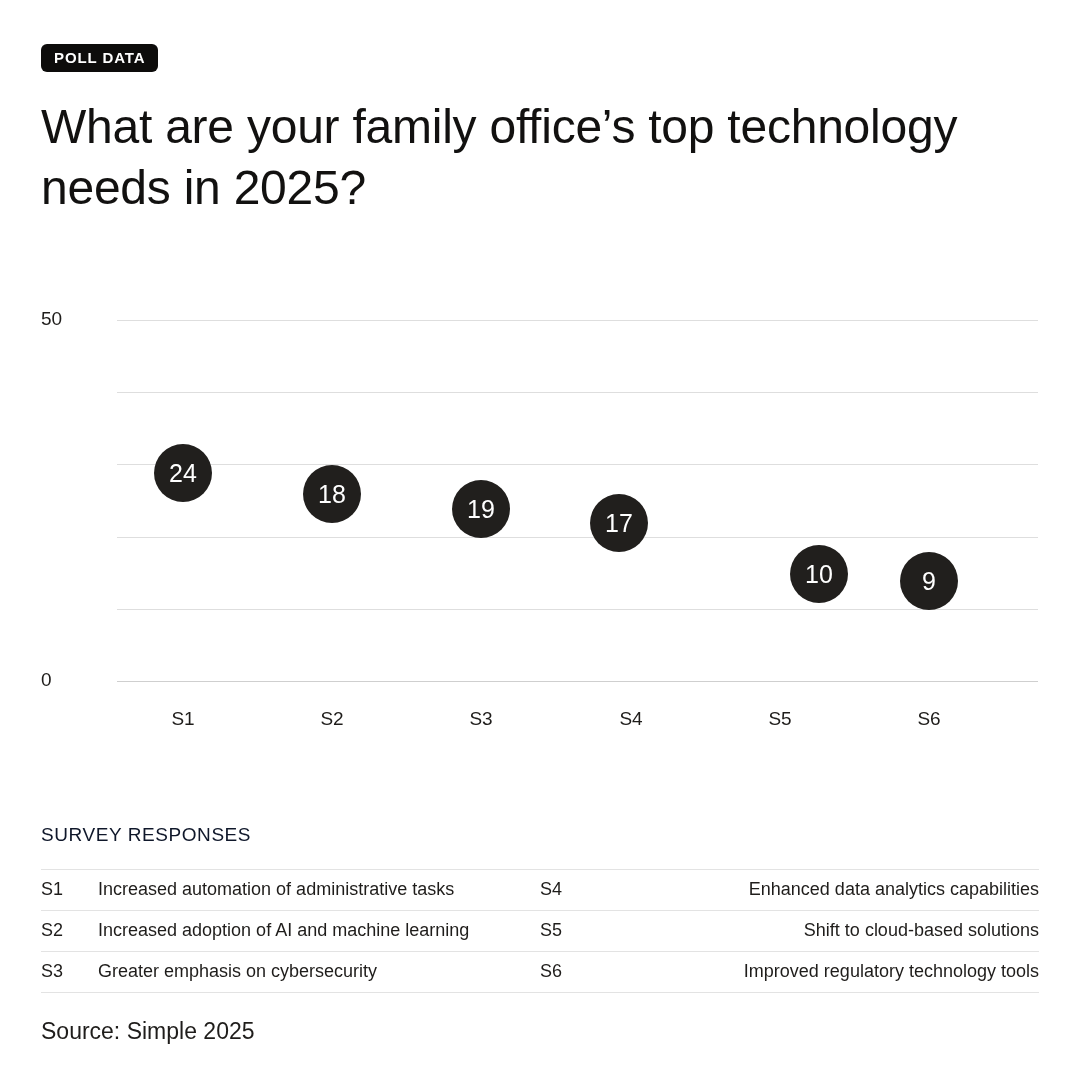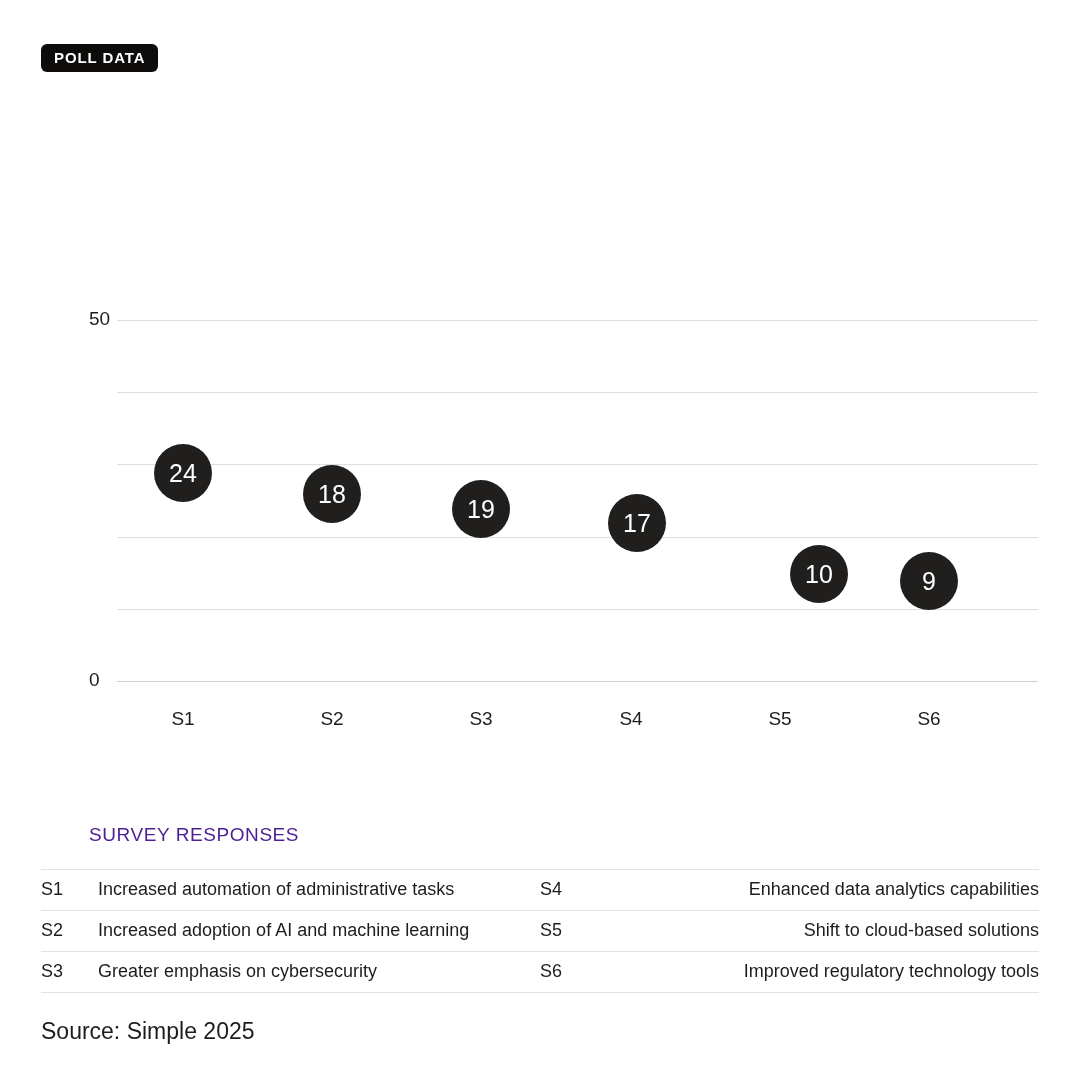--- a/index.html
+++ b/index.html
@@ -78,21 +78,20 @@
     top: 681px;
   }
 
   .ytick {
     position: absolute;
     right: 1019px;
     font-size: 19px;
     color: #1f1d1b;
     text-align: left;
     white-space: nowrap;
-    margin-left: 48px;
   }
   .ytick-50 { left: 41px; top: 308px; }
   .ytick-0  { left: 41px; top: 669px; }
 
   .badge {
     position: absolute;
     width: 58px;
     height: 58px;
     border-radius: 50%;
     background: #211f1d;
@@ -113,22 +112,21 @@
     width: 140px;
   }
 
   
   .responses-heading {
     position: absolute;
     left: 41px;
     top: 824px;
     font-size: 19px;
     letter-spacing: 0.03em;
-    color: #4c1d95;
-    margin-left: 48px;
+    color: #0f172a;
   }
 
   .responses-table {
     position: absolute;
     left: 41px;
     top: 869px;
     width: 998px;
     border-collapse: collapse;
   }
   .responses-table tr { border-bottom: 1px solid #e3e3e3; }
@@ -153,40 +151,41 @@
     color: #1f1d1b;
   }
 </style>
 </head>
 <body>
 
 <div class="page">
 
   <div class="kicker">POLL DATA</div>
 
+  <h1 class="title">What are your family office’s top technology needs in 2025?</h1>
 
   <div class="chart">
     <div class="chart-layer" id="gridlines">
         <div class="gridline" style="top: 609px;"></div>
         <div class="gridline" style="top: 537px;"></div>
         <div class="gridline" style="top: 464px;"></div>
         <div class="gridline" style="top: 392px;"></div>
         <div class="gridline" style="top: 320px;"></div>
       </div>
     <div class="axis-baseline"></div>
 
     <div class="ytick ytick-50">50</div>
     <div class="ytick ytick-0">0</div>
 
     <div class="chart-layer" id="bars"></div>
     <div class="chart-layer" id="badges">
         <div class="badge" style="left: 154px; top: 444px;">24</div>
         <div class="badge" style="left: 303px; top: 465px;">18</div>
         <div class="badge" style="left: 452px; top: 480px;">19</div>
-        <div class="badge" style="left: 608px; top: 494px;">17</div>
+        <div class="badge" style="left: 590px; top: 494px;">17</div>
         <div class="badge" style="left: 790px; top: 545px;">10</div>
         <div class="badge" style="left: 900px; top: 552px;">9</div>
       </div>
     <div class="chart-layer" id="xlabels">
         <div class="xlabel" style="left: 113px;">S1</div>
         <div class="xlabel" style="left: 262px;">S2</div>
         <div class="xlabel" style="left: 411px;">S3</div>
         <div class="xlabel" style="left: 561px;">S4</div>
         <div class="xlabel" style="left: 710px;">S5</div>
         <div class="xlabel" style="left: 859px;">S6</div>

